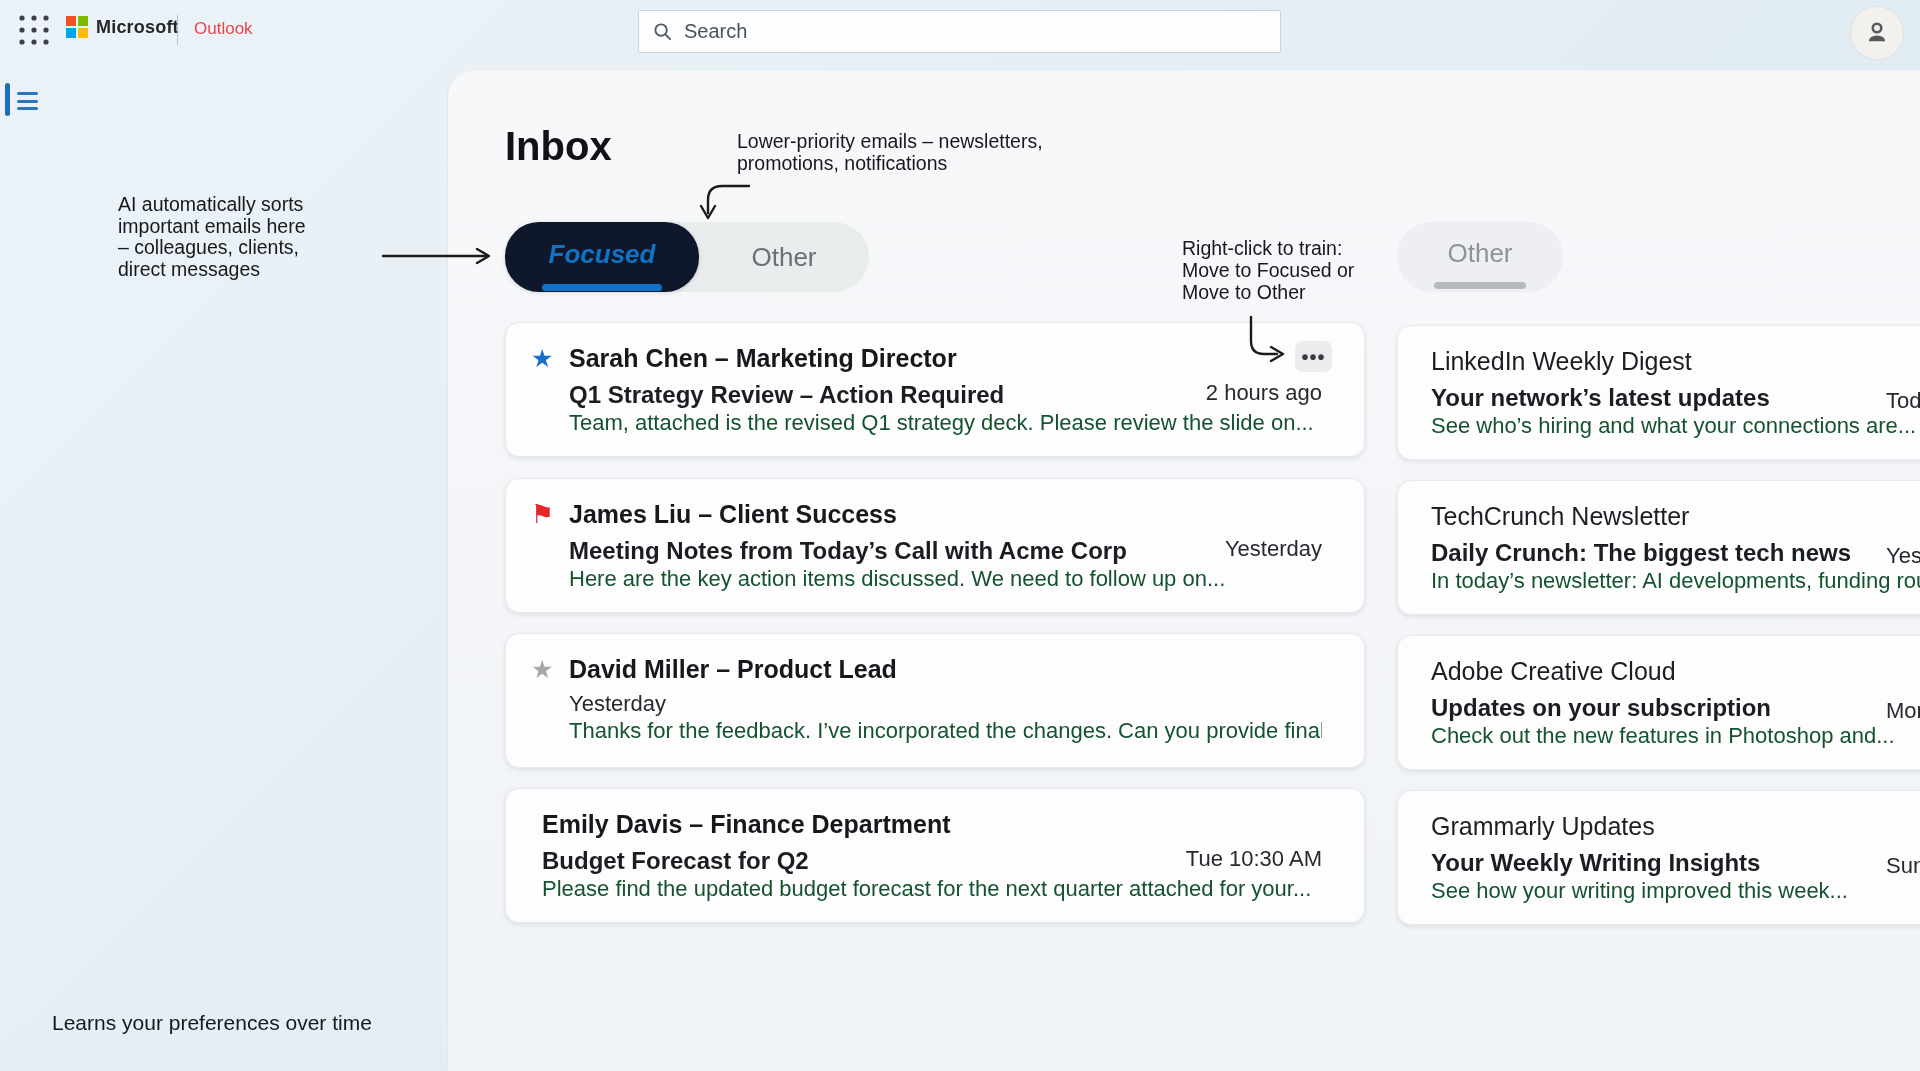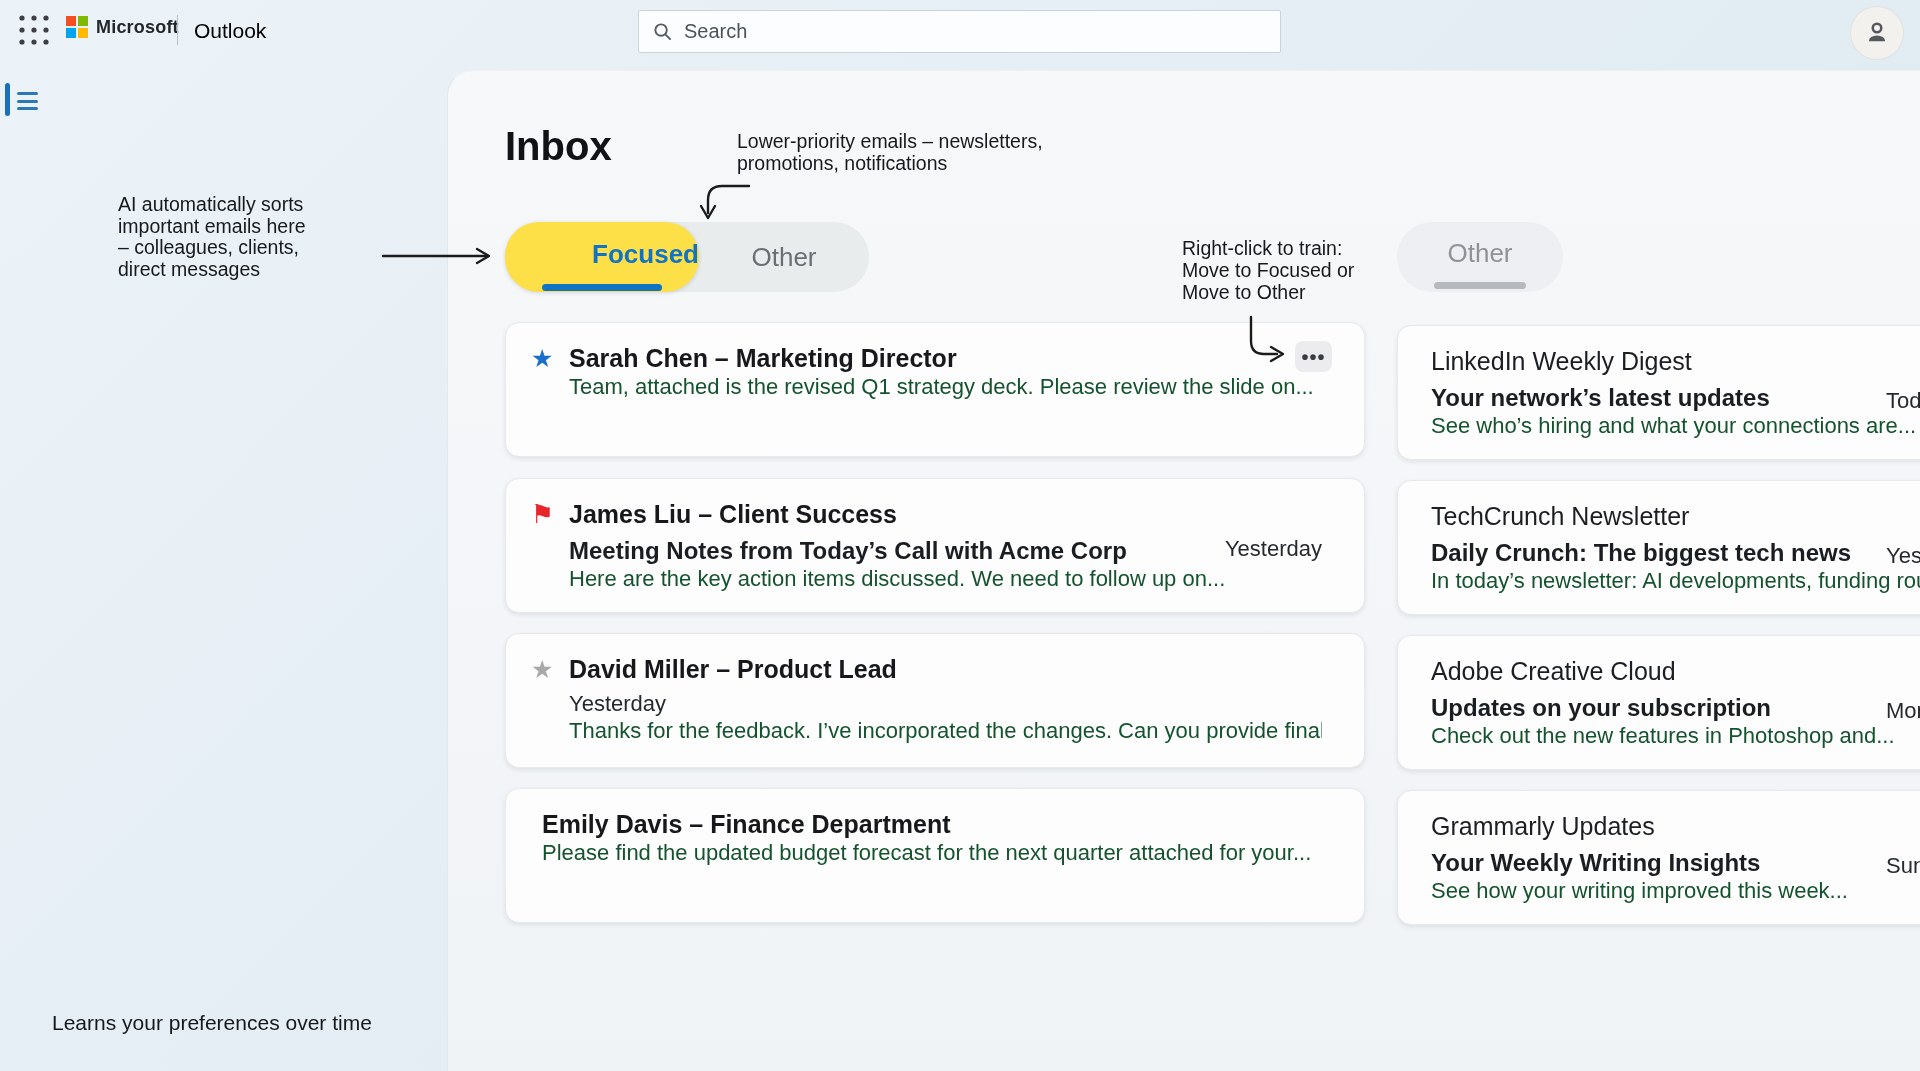--- a/index.html
+++ b/index.html
@@ -12,21 +12,21 @@
   }
 
   
   .topbar { position:absolute; left:0; top:0; width:1872px; height:70px; }
   .waffle { position:absolute; left:15px; top:11px; width:38px; height:38px; border:none; background:transparent; cursor:pointer; }
   .brand { position:absolute; left:66px; top:16px; display:flex; align-items:center; gap:8px; }
   .mslogo { display:grid; grid-template-columns:10px 10px; grid-template-rows:10px 10px; gap:2px; }
   .mslogo i { display:block; }
   .brand-name { font-size:18px; font-weight:bold; color:#23262a; letter-spacing:.2px; }
   .top-divider { position:absolute; left:177px; top:15px; width:1px; height:30px; background:#b9c3cc; }
-  .product-name { position:absolute; left:194px; top:19px; font-size:21px; color:#000000; }
+  .product-name { position:absolute; left:194px; top:19px; font-size:17px; color:#ef4444; }
   .searchbox {
     position:absolute; left:638px; top:10px; width:643px; height:43px;
     background:#fbfdfe; border:1.5px solid #ccd4db; border-radius:2px;
     display:flex; align-items:center; padding:0 14px; gap:12px;
   }
   .searchbox input {
     flex:1; border:none; outline:none; background:transparent;
     font-size:20px; color:#33383e; font-family:inherit;
   }
   .searchbox input::placeholder { color:#4d5258; opacity:1; }
@@ -57,23 +57,23 @@
 
   .annotation-top   { position:absolute; left:737px;  top:131px; }
   .annotation-train { position:absolute; left:1182px; top:237px; line-height:22px; }
 
   
   .tabs {
     position:absolute; left:505px; top:222px; width:364px; height:70px;
     background:#e9eced; border-radius:36px; display:flex; align-items:stretch;
   }
   .tab-focused {
-    position:relative; width:194px; border-radius:34px; background:#fde047;
+    position:relative; width:194px; border-radius:34px; background:#0f172a;
     box-shadow:0 1px 4px rgba(20,30,40,.14);
-    display:flex; align-items:center; justify-content:flex-end; cursor:pointer;
+    display:flex; align-items:center; justify-content:center; cursor:pointer;font-style:italic;
   }
   .tab-focused .lbl { font-size:26px; font-weight:bold; color:#1173c5; margin-top:-6px; }
   .tab-focused .underline { position:absolute; left:37px; bottom:1px; width:120px; height:7px; border-radius:4px; background:#1173c5; }
   .tab-other-left { flex:1; display:flex; align-items:center; justify-content:center; cursor:pointer; }
   .tab-other-left .lbl { font-size:26px; color:#6b6f74; }
 
   .tab-other-right {
     position:absolute; left:1397px; top:222px; width:166px; height:70px;
     background:#edeff2; border-radius:36px; display:flex; align-items:center; justify-content:center; cursor:pointer;
   }
@@ -197,20 +197,24 @@
 
 <div class="tab-other-right">
   <span class="lbl">Other</span>
   <span class="underline"></span>
 </div>
 
 <article class="card" style="left:505px; top:322px;">
   <span class="icn star-blue">★</span>
   <div class="txt">
     <div class="line-sender">Sarah Chen – Marketing Director</div>
+    <div class="line-subject">
+      <span class="subj">Q1 Strategy Review – Action Required</span>
+      <span class="time">2 hours ago</span>
+    </div>
     <div class="line-preview">Team, attached is the revised Q1 strategy deck. Please review the slide on...</div>
   </div>
   <button class="more-btn">•••</button>
 </article>
 
 <article class="card" style="left:505px; top:478px;">
   <span class="icn flag-red">⚑</span>
   <div class="txt">
     <div class="line-sender">James Liu – Client Success</div>
     <div class="line-subject">
@@ -228,20 +232,24 @@
     <div class="line-subject">
       <span class="time">Yesterday</span>
     </div>
     <div class="line-preview">Thanks for the feedback. I’ve incorporated the changes. Can you provide final...</div>
   </div>
 </article>
 
 <article class="card no-icon" style="left:505px; top:788px;">
   <div class="txt">
     <div class="line-sender">Emily Davis – Finance Department</div>
+    <div class="line-subject">
+      <span class="subj">Budget Forecast for Q2</span>
+      <span class="time">Tue 10:30 AM</span>
+    </div>
     <div class="line-preview">Please find the updated budget forecast for the next quarter attached for your...</div>
   </div>
 </article>
 
 <article class="card other-card" style="left:1397px; top:325px;">
   <div class="txt">
     <div class="line-sender">LinkedIn Weekly Digest</div>
     <div class="line-subject">
       <span class="subj">Your network’s latest updates</span>
     </div>

